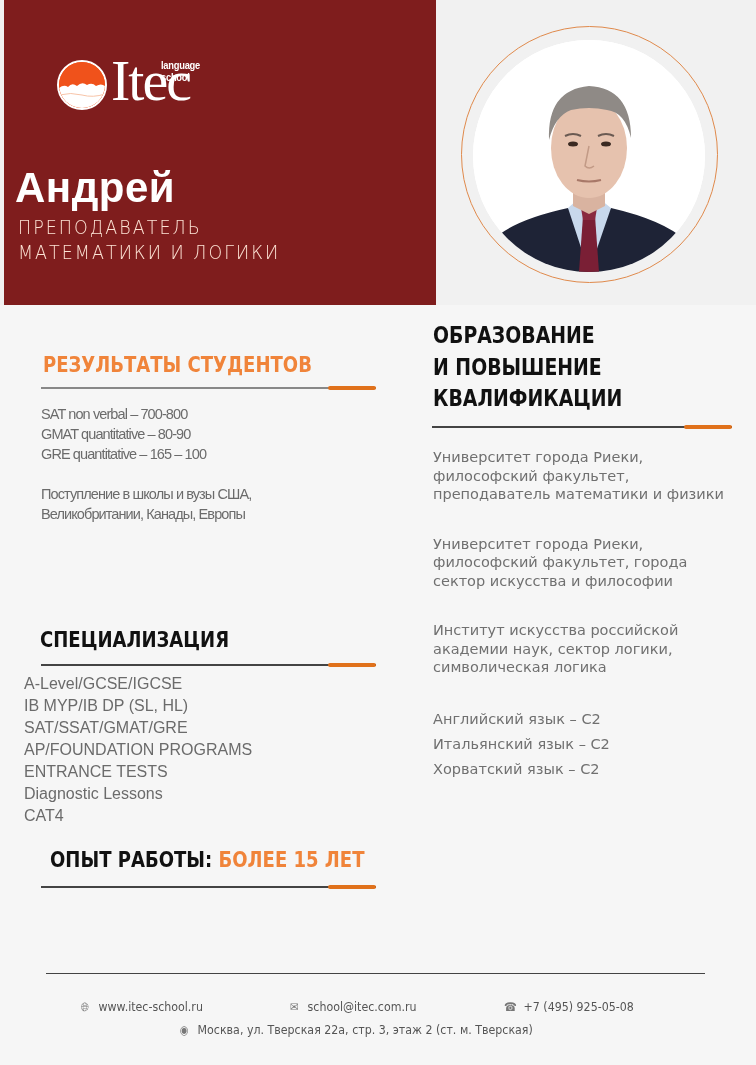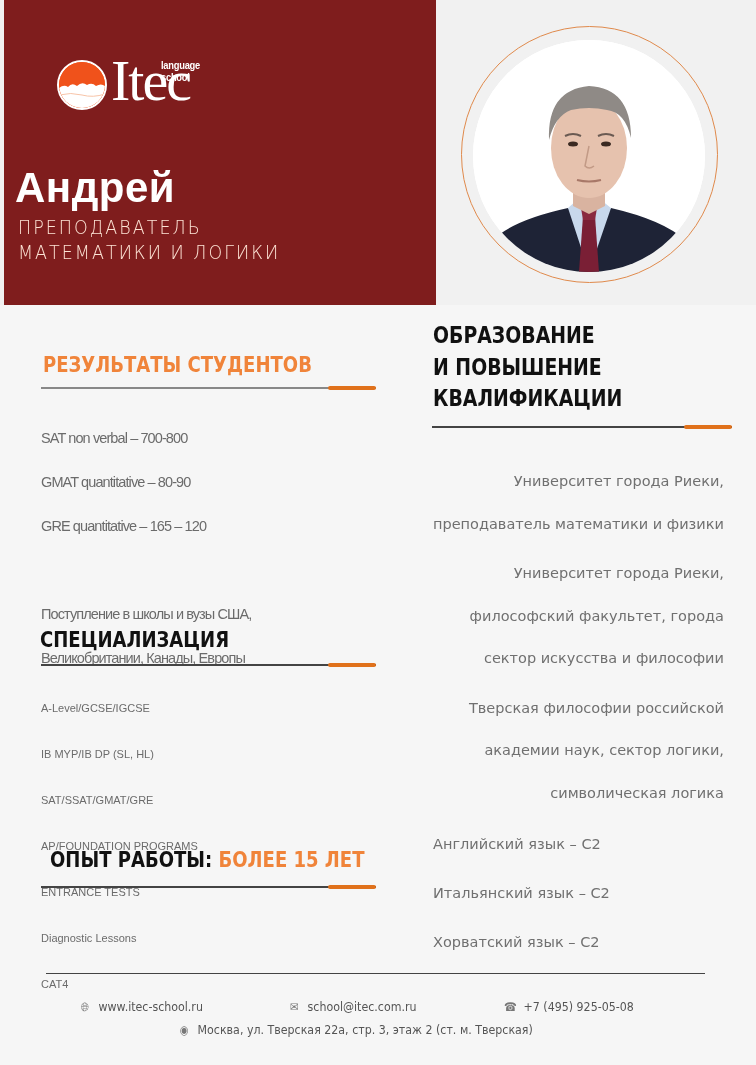--- a/index.html
+++ b/index.html
@@ -59,38 +59,38 @@
     .rule {
       position: absolute; height: 2px; background: #444;
     }
     .rule .accent {
       position: absolute; right: 0; top: -1px; height: 4px; width: 48px;
       background: #e0711b; border-radius: 2px;
     }
     .list {
       position: absolute; color: #6b6b6b; font-family: "Liberation Sans", sans-serif;
     }
-    .list div { white-space: nowrap; margin-top: 24px; }
+    .list div { white-space: nowrap; }
 
     .results-title { left: 43px; top: 352px; color: #f0843a; font-size: 22px; }
     .results-rule { left: 41px; top: 387px; width: 335px; background: #888; }
     .results-list { left: 41px; top: 404px; font-size: 14.5px; line-height: 20px; letter-spacing: -0.9px; }
 
     .spec-title { left: 40px; top: 627px; color: #111; font-size: 22px; }
     .spec-rule { left: 41px; top: 664px; width: 335px; }
-    .spec-list { left: 41px; top: 673px; font-size: 11px; line-height: 22px; }
+    .spec-list { left: 24px; top: 673px; font-size: 16px; line-height: 22px; }
 
     .exp-title { left: 50px; top: 847px; color: #111; font-size: 22px; }
     .exp-title .hl { color: #f0843a; }
     .exp-rule { left: 41px; top: 886px; width: 335px; }
 
     .edu-title { left: 433px; top: 320px; color: #111; font-size: 23px; line-height: 31.5px; }
     .edu-rule { left: 432px; top: 426px; width: 300px; }
     .edu-list { left: 433px; top: 448px; font-family: "DejaVu Sans", sans-serif; font-size: 14.5px; line-height: 18.5px; color: #707070; }
-    .edu-item { margin-bottom: 31px; text-align: right; }
+    .edu-item { margin-bottom: 31px; }
     .lang-list div { line-height: 25px; }
 
     .footer-rule { position: absolute; left: 46px; top: 973px; width: 659px; height: 1px; background: #444; }
     .footer {
       position: absolute; font-family: "DejaVu Sans", sans-serif; color: #555; font-size: 13px;
       transform: scaleX(0.85); transform-origin: left; white-space: nowrap;
     }
     .footer .ic { display: inline-block; width: 14px; margin-right: 9px; color: #777; font-size: 12px; text-align: center; }
     .f-web { left: 79px; top: 999px; }
     .f-mail { left: 288px; top: 999px; }
@@ -148,21 +148,21 @@
   </svg>
 </div>
 
 <div class="sec-title results-title">РЕЗУЛЬТАТЫ СТУДЕНТОВ</div>
 <div class="rule results-rule">
     <div class="accent"></div>
   </div>
 <div class="list results-list">
   <div>SAT non verbal – 700-800</div>
   <div>GMAT quantitative – 80-90</div>
-  <div>GRE quantitative – 165 – 120</div>
+  <div>GRE quantitative – 165 – 100</div>
   <div style="height:20px"></div>
   <div>Поступление в школы и вузы США,</div>
   <div>Великобритании, Канады, Европы</div>
 </div>
 
 <div class="sec-title spec-title">СПЕЦИАЛИЗАЦИЯ</div>
 <div class="rule spec-rule">
     <div class="accent"></div>
   </div>
 <div class="list spec-list">
@@ -187,29 +187,30 @@
   <div>ОБРАЗОВАНИЕ</div>
   <div>И ПОВЫШЕНИЕ</div>
   <div>КВАЛИФИКАЦИИ</div>
 </div>
 <div class="rule edu-rule">
     <div class="accent"></div>
   </div>
 <div class="list edu-list">
   <div class="edu-item">
     <div>Университет города Риеки,</div>
+    <div>философский факультет,</div>
     <div>преподаватель математики и физики</div>
   </div>
   <div class="edu-item">
     <div>Университет города Риеки,</div>
     <div>философский факультет, города</div>
     <div>сектор искусства и философии</div>
   </div>
   <div class="edu-item" style="margin-bottom:30px">
-    <div>Тверская философии российской</div>
+    <div>Институт искусства российской</div>
     <div>академии наук, сектор логики,</div>
     <div>символическая логика</div>
   </div>
   <div class="lang-list">
     <div>Английский язык – C2</div>
     <div>Итальянский язык – C2</div>
     <div>Хорватский язык – C2</div>
   </div>
 </div>
 

